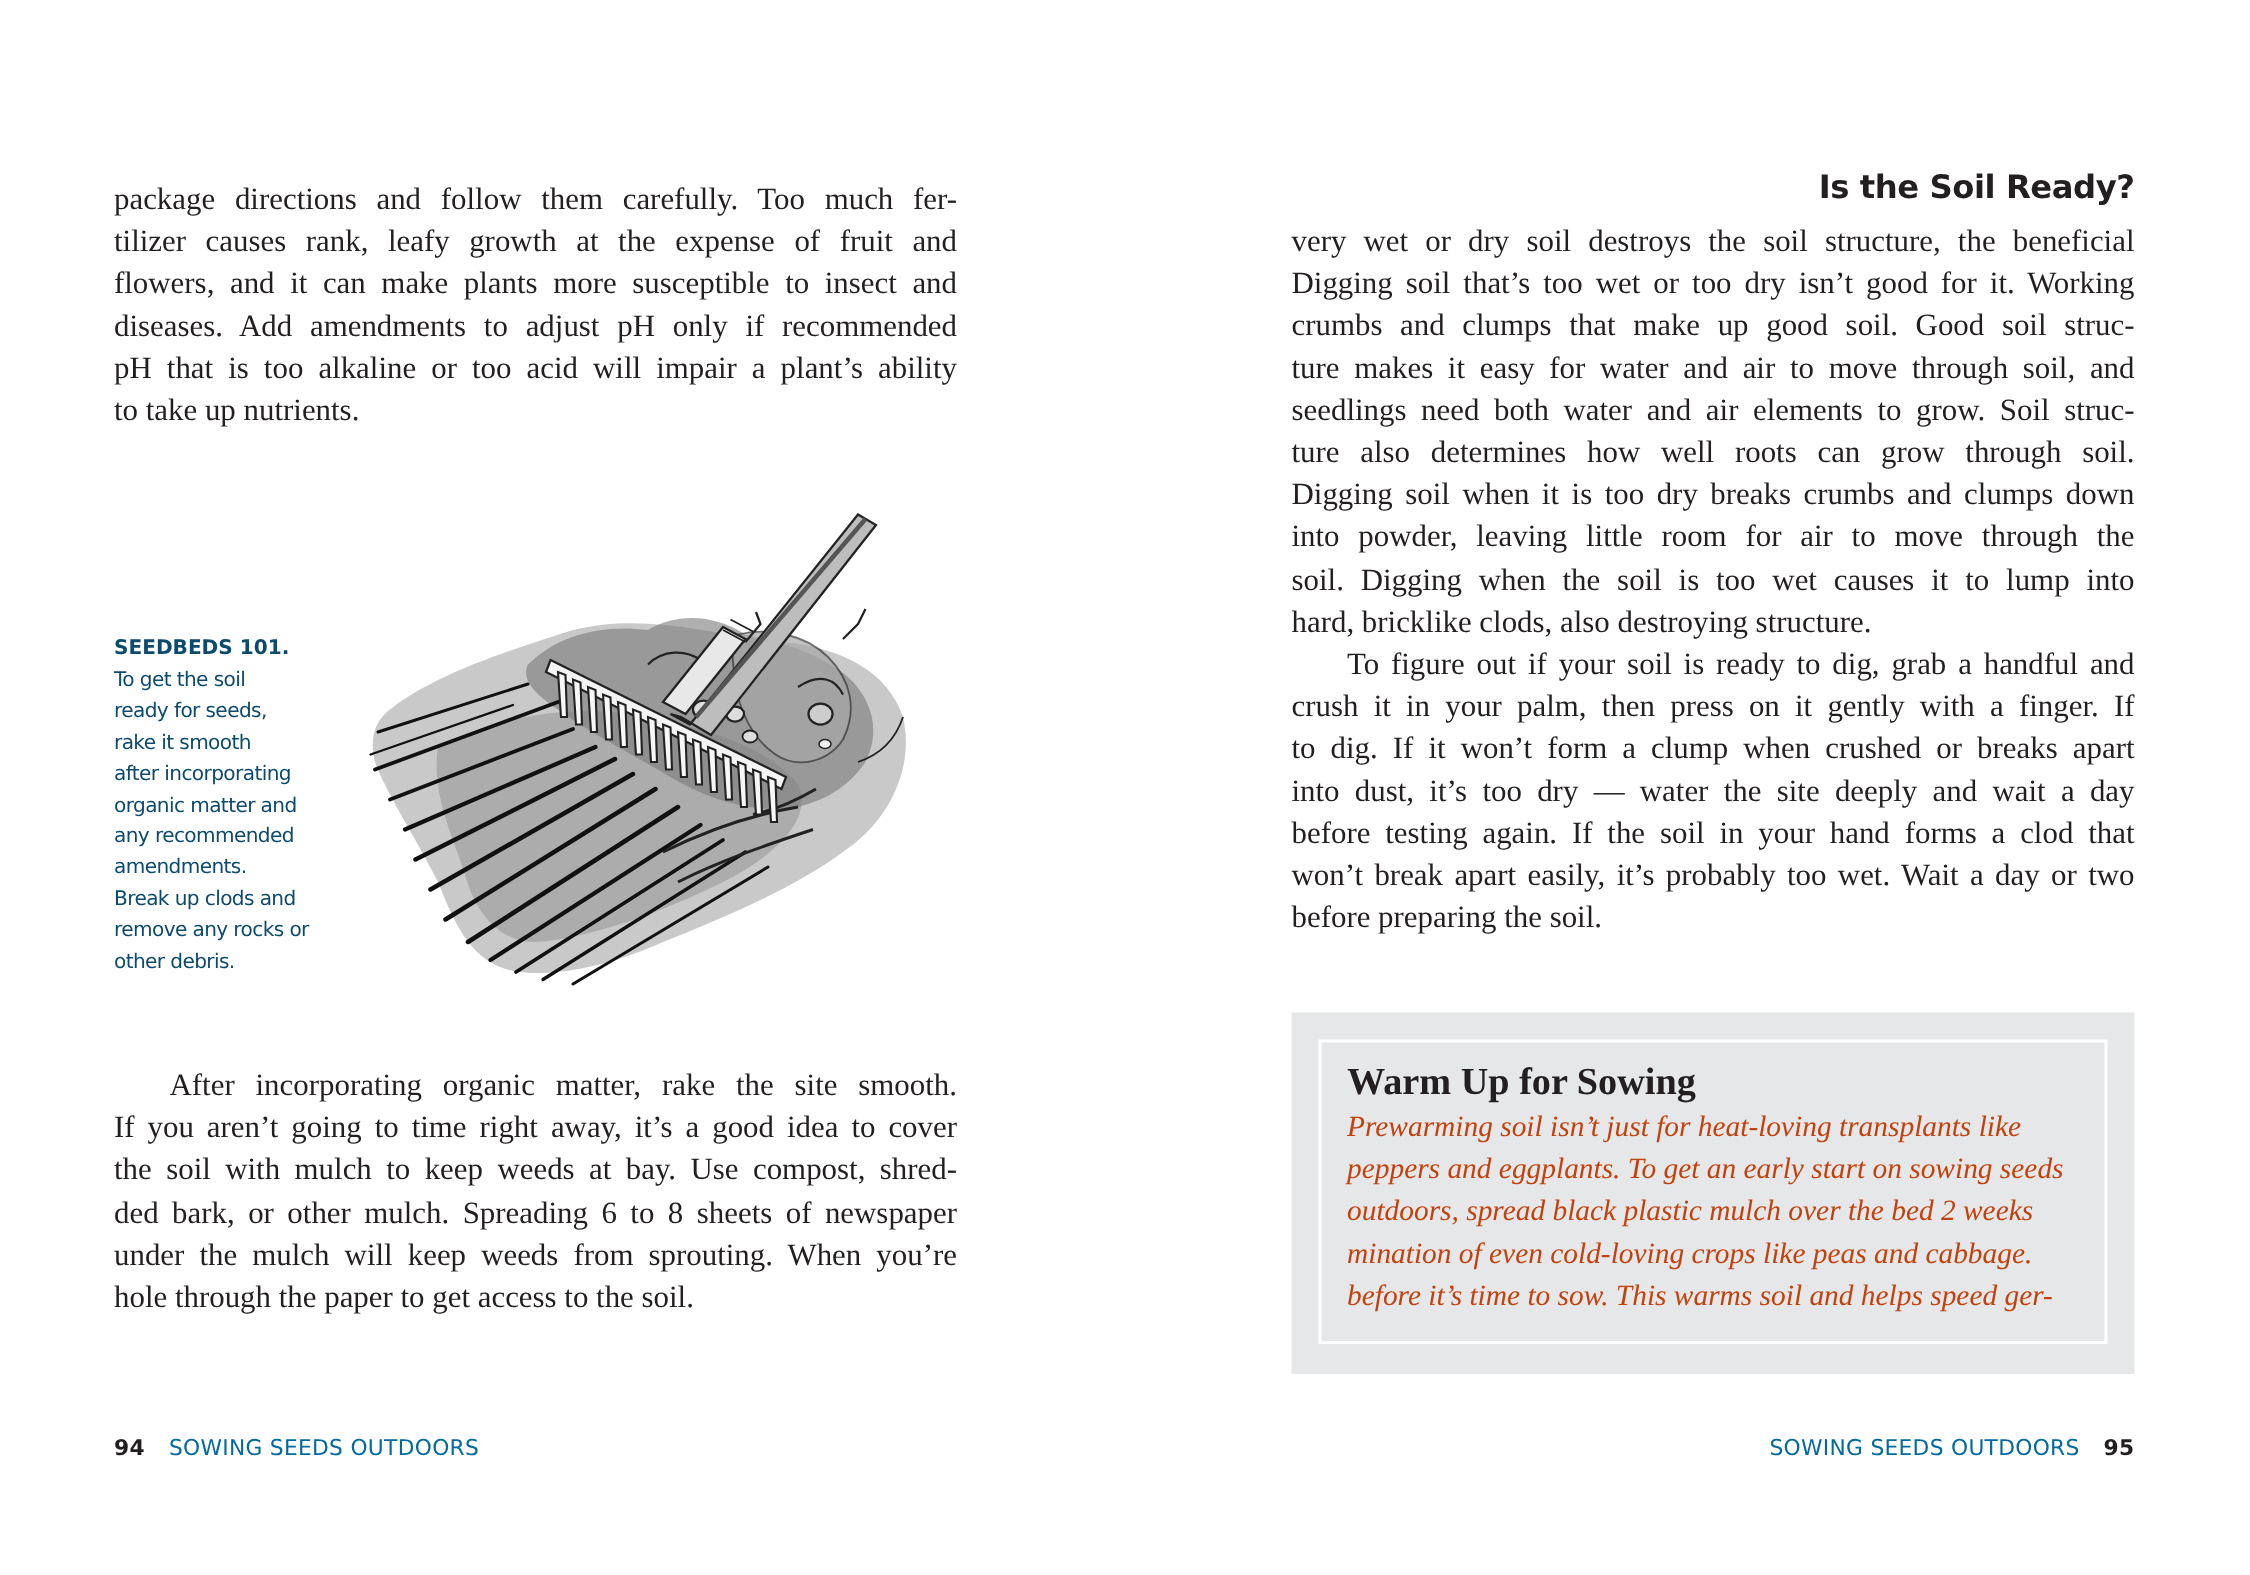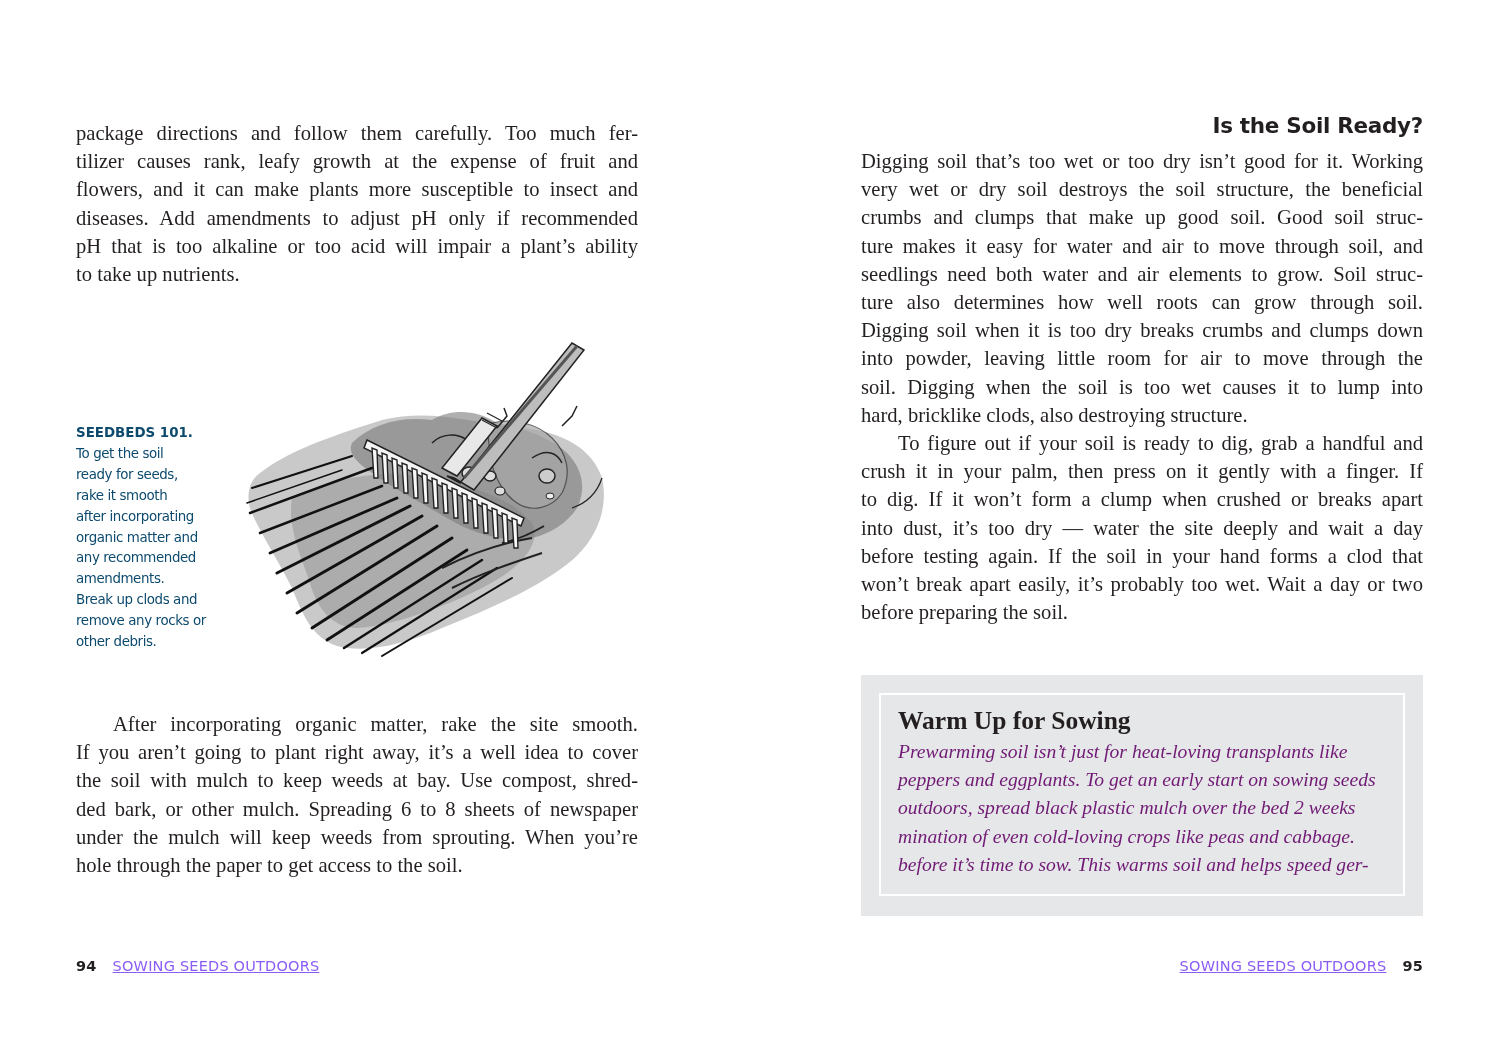--- a/index.html
+++ b/index.html
@@ -83,21 +83,21 @@
     .folio {
       position: absolute;
       top: 958px;
       font-family: "DejaVu Sans", "Liberation Sans", sans-serif;
       font-size: 14.5px;
       letter-spacing: 0.2px;
       color: #231f20;
       white-space: nowrap;
     }
     .folio .num { font-weight: bold; }
-    .folio .run { font-weight: normal; color: #8b5cf6; text-decoration: underline; }
+    .folio .run { font-weight: normal; color: #0369a1; }
     #folio-left { left: 76px; }
     #folio-left .num { margin-right: 16px; }
     #folio-right { right: 77px; }
     #folio-right .num { margin-left: 16px; }
 
     .section-heading {
       position: absolute;
       left: 861px;
       top: 113px;
       width: 562px;
@@ -144,21 +144,21 @@
     }
     .sidebar-text {
       position: absolute;
       left: 37px;
       top: 63px;
       width: 500px;
       font-family: "Liberation Serif", "DejaVu Serif", serif;
       font-style: italic;
       font-size: 19.6px;
       line-height: 28.2px;
-      color: #701a75;
+      color: #c2410c;
       margin: 0;
     }
     .sidebar-text .line { display: block; white-space: nowrap; }
   </style>
 </head>
 <body>
 
 <div class="page page-left">
 
   <div id="left-top-text" class="body-text">
@@ -244,38 +244,38 @@
 
       <path d="M215 148 L228 155 L340 15 L352 22 L242 162 L222 150 Z" fill="#bdbdbd" stroke="#222" stroke-width="1.5"></path>
       <path d="M232 150 L345 18" stroke="#555" stroke-width="3"></path>
       <path d="M210 140 L225 148 L265 98 L250 90 Z" fill="#e8e8e8" stroke="#222" stroke-width="1.5"></path>
       <path d="M255 85 L270 93 M250 92 L265 100" stroke="#222" stroke-width="1.2"></path>
     </svg>
   </div>
 
   <div id="left-bottom-text" class="body-text">
     <span class="line indent">After incorporating organic matter, rake the site smooth.</span>
-    <span class="line">If you aren’t going to plant right away, it’s a well idea to cover</span>
+    <span class="line">If you aren’t going to time right away, it’s a good idea to cover</span>
     <span class="line">the soil with mulch to keep weeds at bay. Use compost, shred-</span>
     <span class="line">ded bark, or other mulch. Spreading 6 to 8 sheets of newspaper</span>
     <span class="line">under the mulch will keep weeds from sprouting. When you’re</span>
     <span class="line last">hole through the paper to get access to the soil.</span>
   </div>
 
   <div id="folio-left" class="folio">
     <span class="num">94</span><span class="run">SOWING SEEDS OUTDOORS</span>
   </div>
 </div>
 
 <div>
   <h2 class="section-heading">Is the Soil Ready?</h2>
 
   <div id="right-text" class="body-text">
+    <span class="line">very wet or dry soil destroys the soil structure, the beneficial</span>
     <span class="line">Digging soil that’s too wet or too dry isn’t good for it. Working</span>
-    <span class="line">very wet or dry soil destroys the soil structure, the beneficial</span>
     <span class="line">crumbs and clumps that make up good soil. Good soil struc-</span>
     <span class="line">ture makes it easy for water and air to move through soil, and</span>
     <span class="line">seedlings need both water and air elements to grow. Soil struc-</span>
     <span class="line">ture also determines how well roots can grow through soil.</span>
     <span class="line">Digging soil when it is too dry breaks crumbs and clumps down</span>
     <span class="line">into powder, leaving little room for air to move through the</span>
     <span class="line">soil. Digging when the soil is too wet causes it to lump into</span>
     <span class="line last">hard, bricklike clods, also destroying structure.</span>
     <span class="line indent">To figure out if your soil is ready to dig, grab a handful and</span>
     <span class="line">crush it in your palm, then press on it gently with a finger. If</span>

